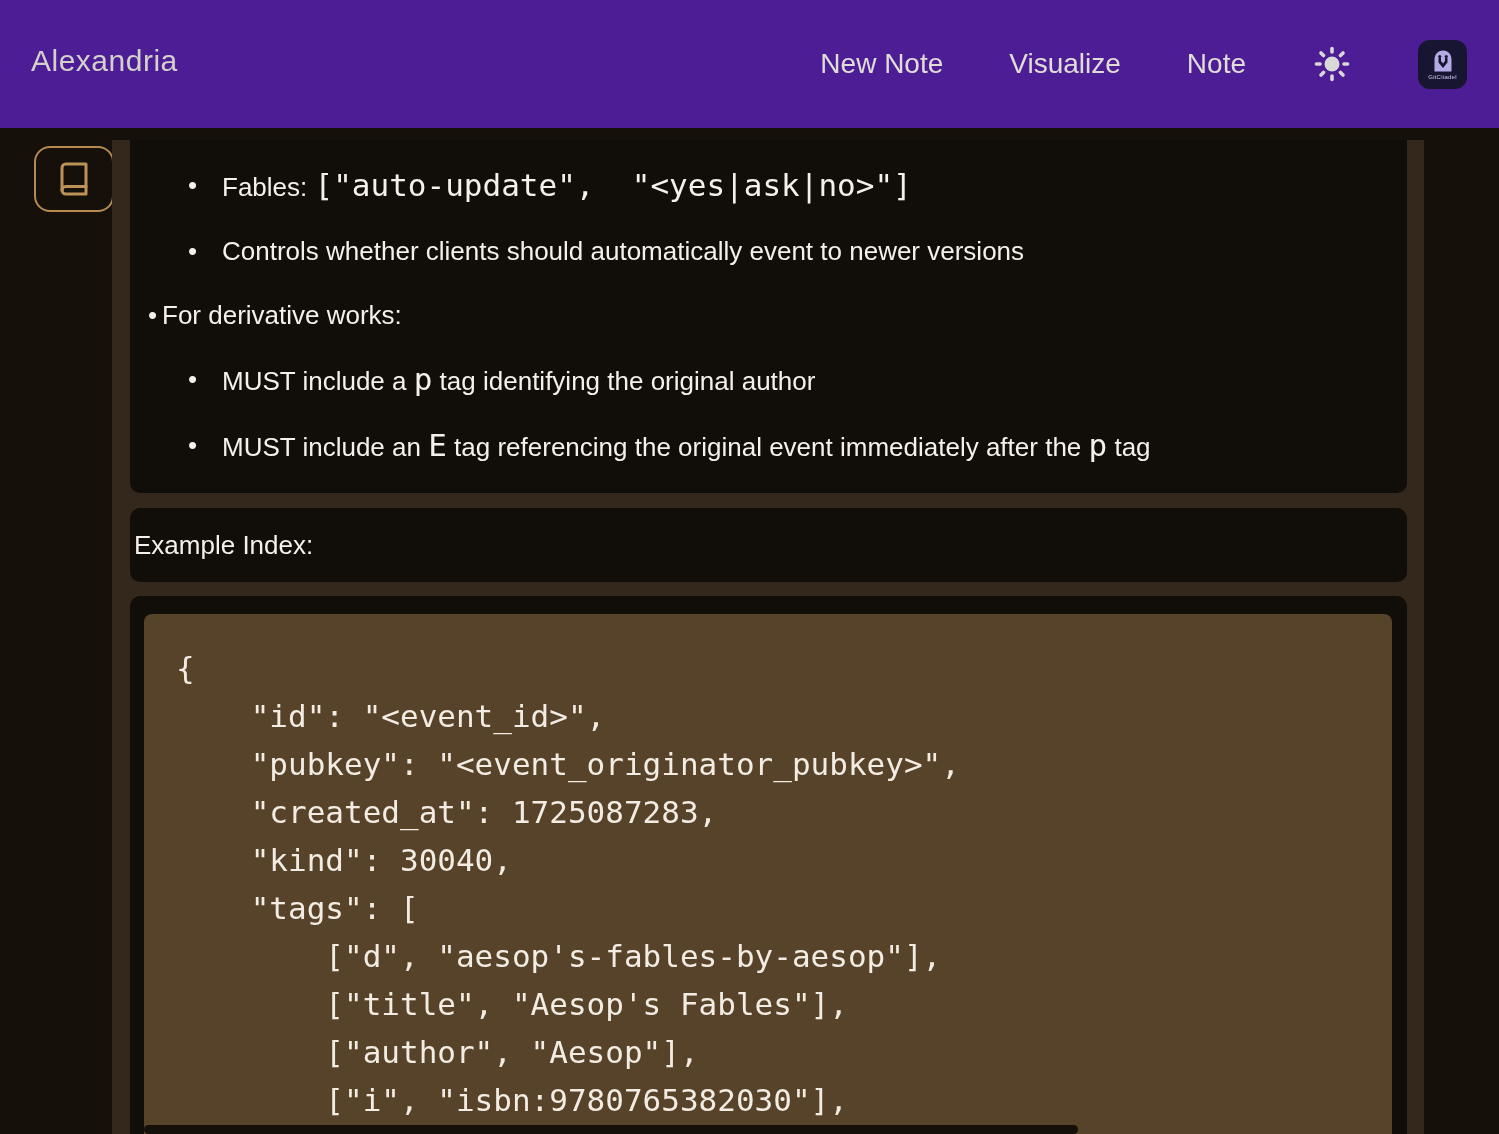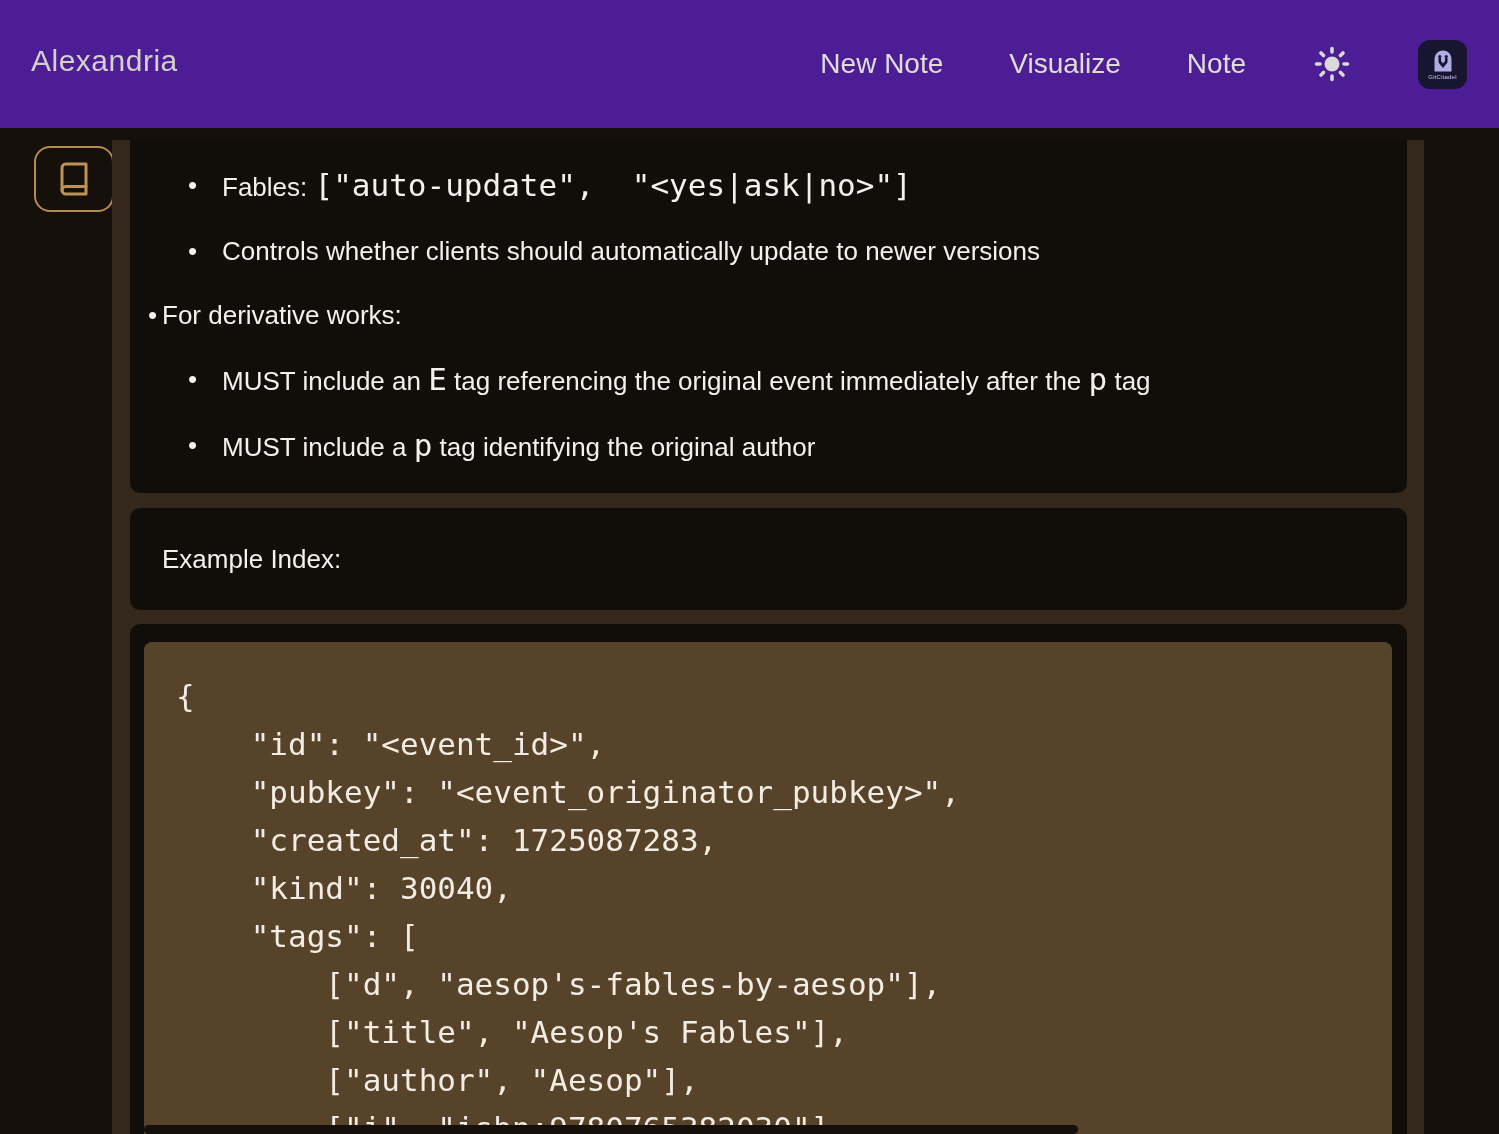--- a/index.html
+++ b/index.html
@@ -40,21 +40,21 @@
   
   .reader {
     position:absolute; left:112px; top:140px; width:1312px; height:994px;
     background:#33281b; overflow:hidden;
     padding:0 17px 0 18px;
   }
   .card {
     background:#110d08; border-radius:10px; width:1277px;
   }
   .card-bullets { margin-top:-20px; height:373px; padding-top:50px; overflow:hidden; }
-  .card-example { margin-top:15px; height:102px; display:flex; align-items:center; padding-left:32px; }
+  .card-example { margin-top:15px; height:74px; display:flex; align-items:center; padding-left:4px; }
   .card-code    { margin-top:14px; height:700px; padding:18px 15px 0 14px; }
 
   
   ul.bullets { list-style:none; color:#f5f1ea; font-size:26px; line-height:30px; }
   ul.bullets li { position:relative; margin-bottom:34px; }
   ul.bullets li.top { padding-left:32px; }
   ul.bullets li.sub { padding-left:92px; }
   ul.bullets li.top::before { content:"\2022"; position:absolute; left:18px; }
   ul.bullets li.sub::before { content:"\2022"; position:absolute; left:58px; }
   .mono {
@@ -127,24 +127,24 @@
     <path d="M4 19.5A2.5 2.5 0 0 1 6.5 17H20"></path>
     <path d="M6.5 2H20v20H6.5A2.5 2.5 0 0 1 4 19.5v-15A2.5 2.5 0 0 1 6.5 2z"></path>
   </svg>
 </div>
 
 <div class="reader">
 
   <div class="card card-bullets">
     <ul class="bullets">
         <li class="sub"><span>Fables: </span><span class="mono">["auto-update",  "&lt;yes|ask|no&gt;"]</span></li>
-        <li class="sub"><span>Controls whether clients should automatically update to newer versions</span></li>
+        <li class="sub"><span>Controls whether clients should automatically event to newer versions</span></li>
         <li class="top"><span>For derivative works:</span></li>
+        <li class="sub"><span>MUST include a </span><span class="mono">p</span><span> tag identifying the original author</span></li>
         <li class="sub"><span>MUST include an </span><span class="mono">E</span><span> tag referencing the original event immediately after the </span><span class="mono">p</span><span> tag</span></li>
-        <li class="sub"><span>MUST include a </span><span class="mono">p</span><span> tag identifying the original author</span></li>
       </ul>
   </div>
 
   <div class="card card-example">
     <span class="example-label">Example Index:</span>
   </div>
 
   <div class="card card-code">
     <div class="codebox">
       <pre class="code">{

